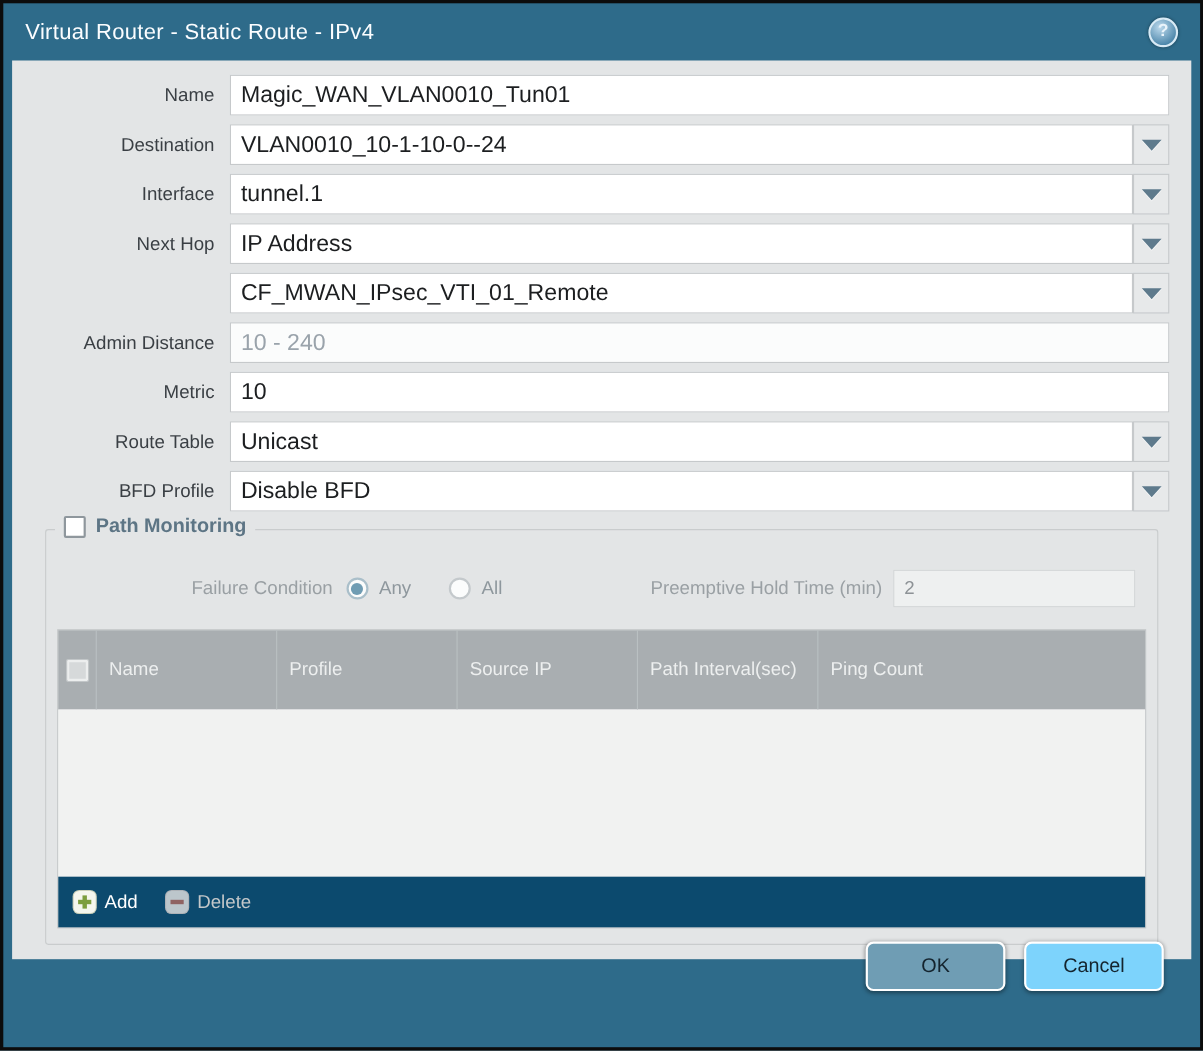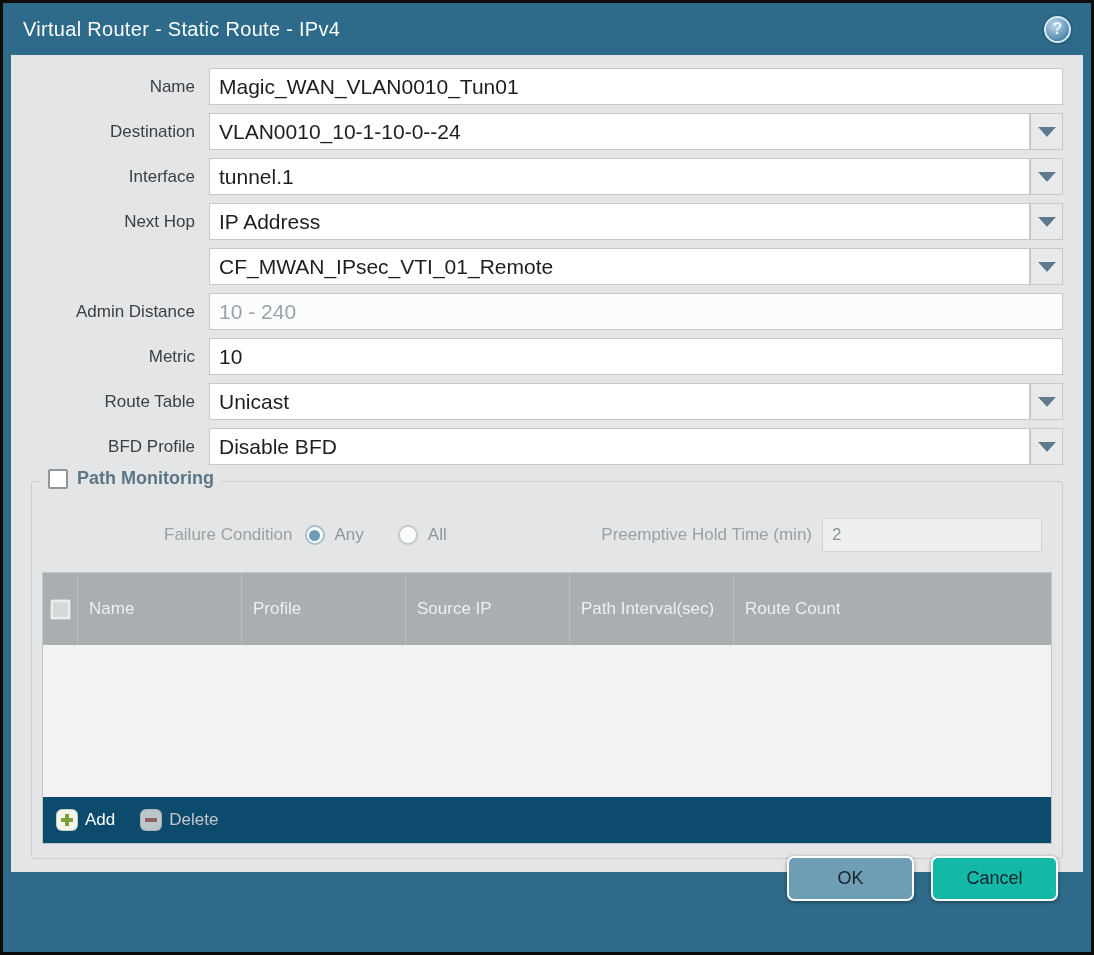--- a/index.html
+++ b/index.html
@@ -42,21 +42,21 @@
     width:33px; height:37px; flex:none; background:#e7e9ea;
     border:1px solid #c6c9cb; display:flex; align-items:center; justify-content:center;
     cursor:pointer;
   }
   .dd-tri { width:0; height:0; border-left:9px solid transparent;
     border-right:9px solid transparent; border-top:10px solid #5e7a8c;
     filter:drop-shadow(0 1px 0 rgba(255,255,255,.7)); }
 
   
   .pm {
-    position:relative; margin:16px 0 0; border:1px solid #c9cccd; border-radius:3px;
+    position:relative; margin:16px 10px 0; border:1px solid #c9cccd; border-radius:3px;
     padding:26px 10px 14px;
   }
   .pm-legend {
     position:absolute; top:-14px; left:8px; background:#e3e5e6; padding:0 8px;
     display:flex; align-items:center; gap:9px;
   }
   .pm-checkbox { width:20px; height:20px; border:2px solid #8f979d; background:#fff;
     border-radius:2px; cursor:pointer; }
   .pm-title { font-size:18px; font-weight:bold; color:#5d7585; }
 
@@ -102,21 +102,21 @@
   .del-label { color:#c4c8ca; }
 
   
   .bottombar { position:absolute; left:0; right:0; bottom:0; height:96px;
     display:flex; justify-content:flex-end; gap:17px;
     padding-right:33px;margin-left:40px; }
   .btn { width:127px; height:45px; border-radius:7px; border:2px solid #ffffff;
     font-size:18px; color:#14242e; display:flex; align-items:center; justify-content:center;
     box-shadow:0 1px 4px rgba(0,0,0,.4); cursor:pointer; font-family:inherit; }
   .btn-ok { background:#6f9db4; }
-  .btn-cancel { background:#14b8a6; }
+  .btn-cancel { background:#7dd3fc; }
 </style>
 </head>
 <body>
 
 <div class="dialog">
 
   <div class="titlebar">
     <span class="title">Virtual Router - Static Route - IPv4</span>
     <span class="help-icon">?</span>
   </div>
@@ -230,21 +230,21 @@
 
       <div class="pm-table">
         <div class="pm-header">
           <span class="hcell hc-check">
             <span class="tbl-checkbox"></span>
           </span>
           <span class="hcell hc">Name</span>
           <span class="hcell hc">Profile</span>
           <span class="hcell hc">Source IP</span>
           <span class="hcell hc">Path Interval(sec)</span>
-          <span class="hcell hc-last">Route Count</span>
+          <span class="hcell hc-last">Ping Count</span>
         </div>
         <div class="pm-body"></div>
         <div class="pm-footer">
           <span class="action">
             <span class="icon-sq icon-plus"></span>
             <span class="add-label">Add</span>
           </span>
           <span class="action">
             <span class="icon-sq icon-minus"></span>
             <span class="del-label">Delete</span>

